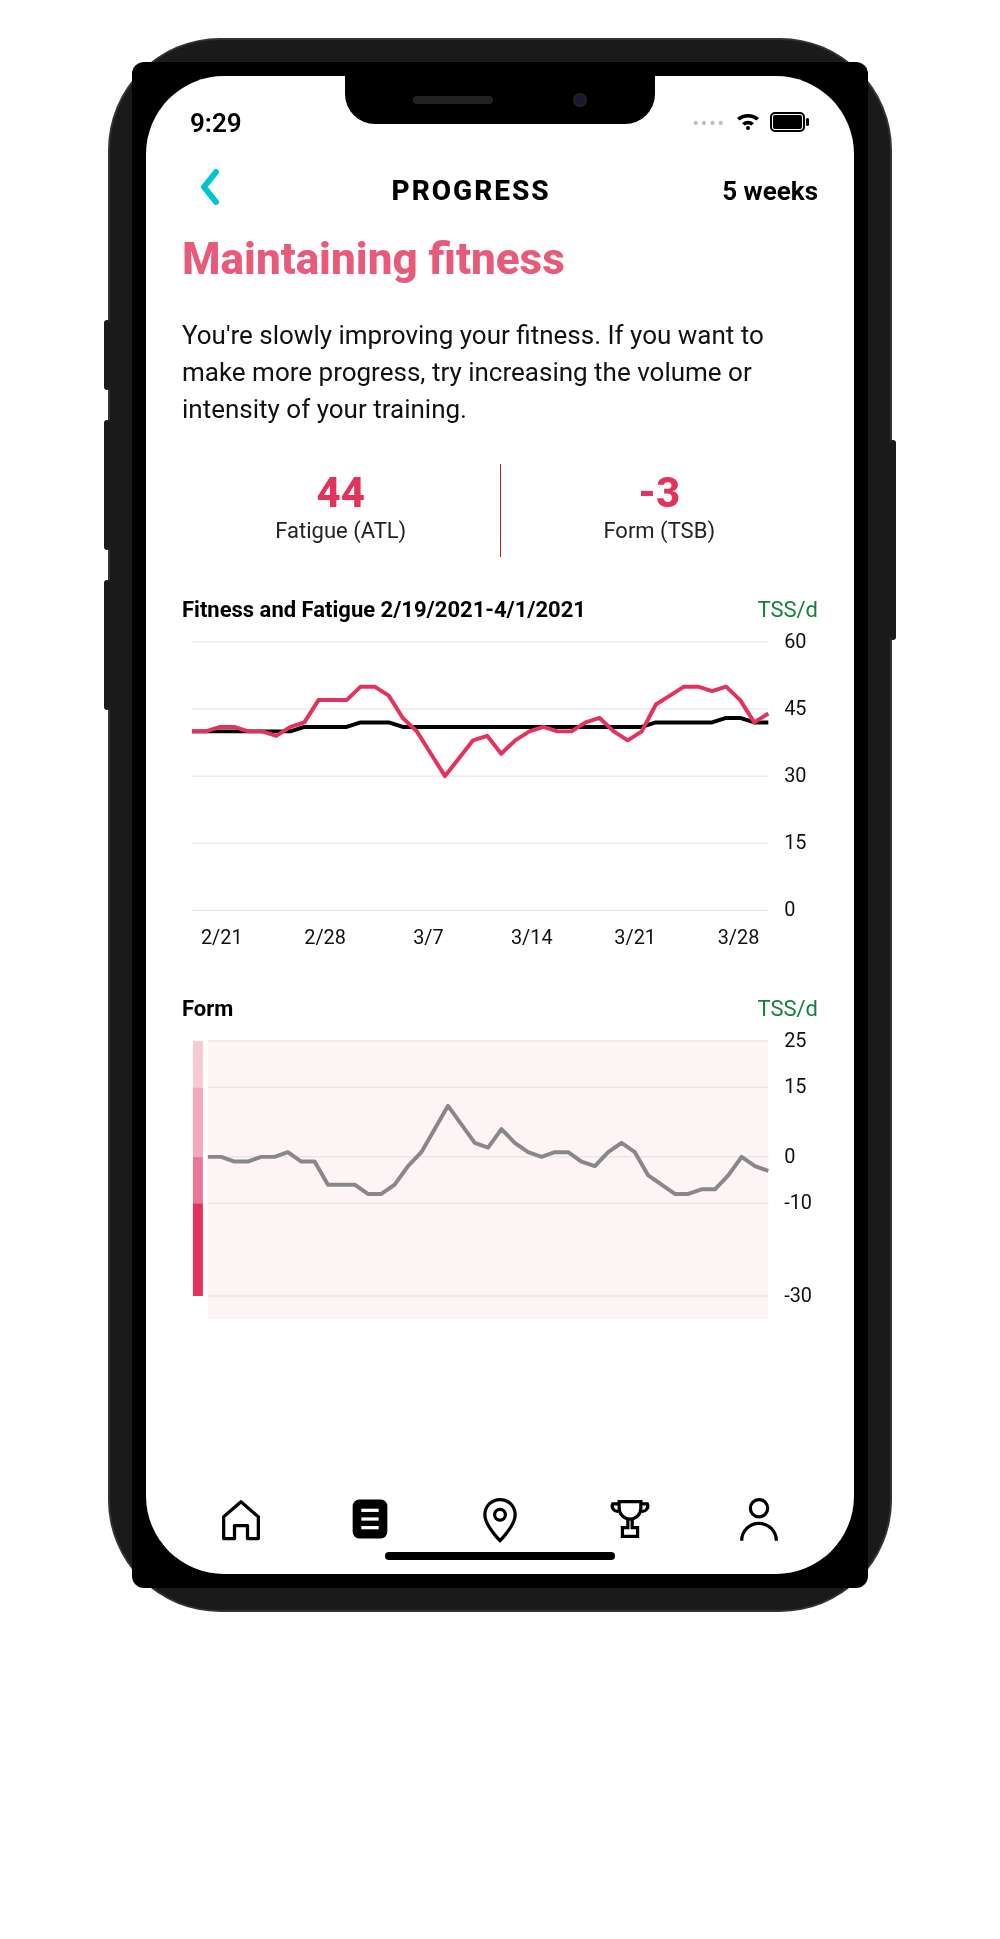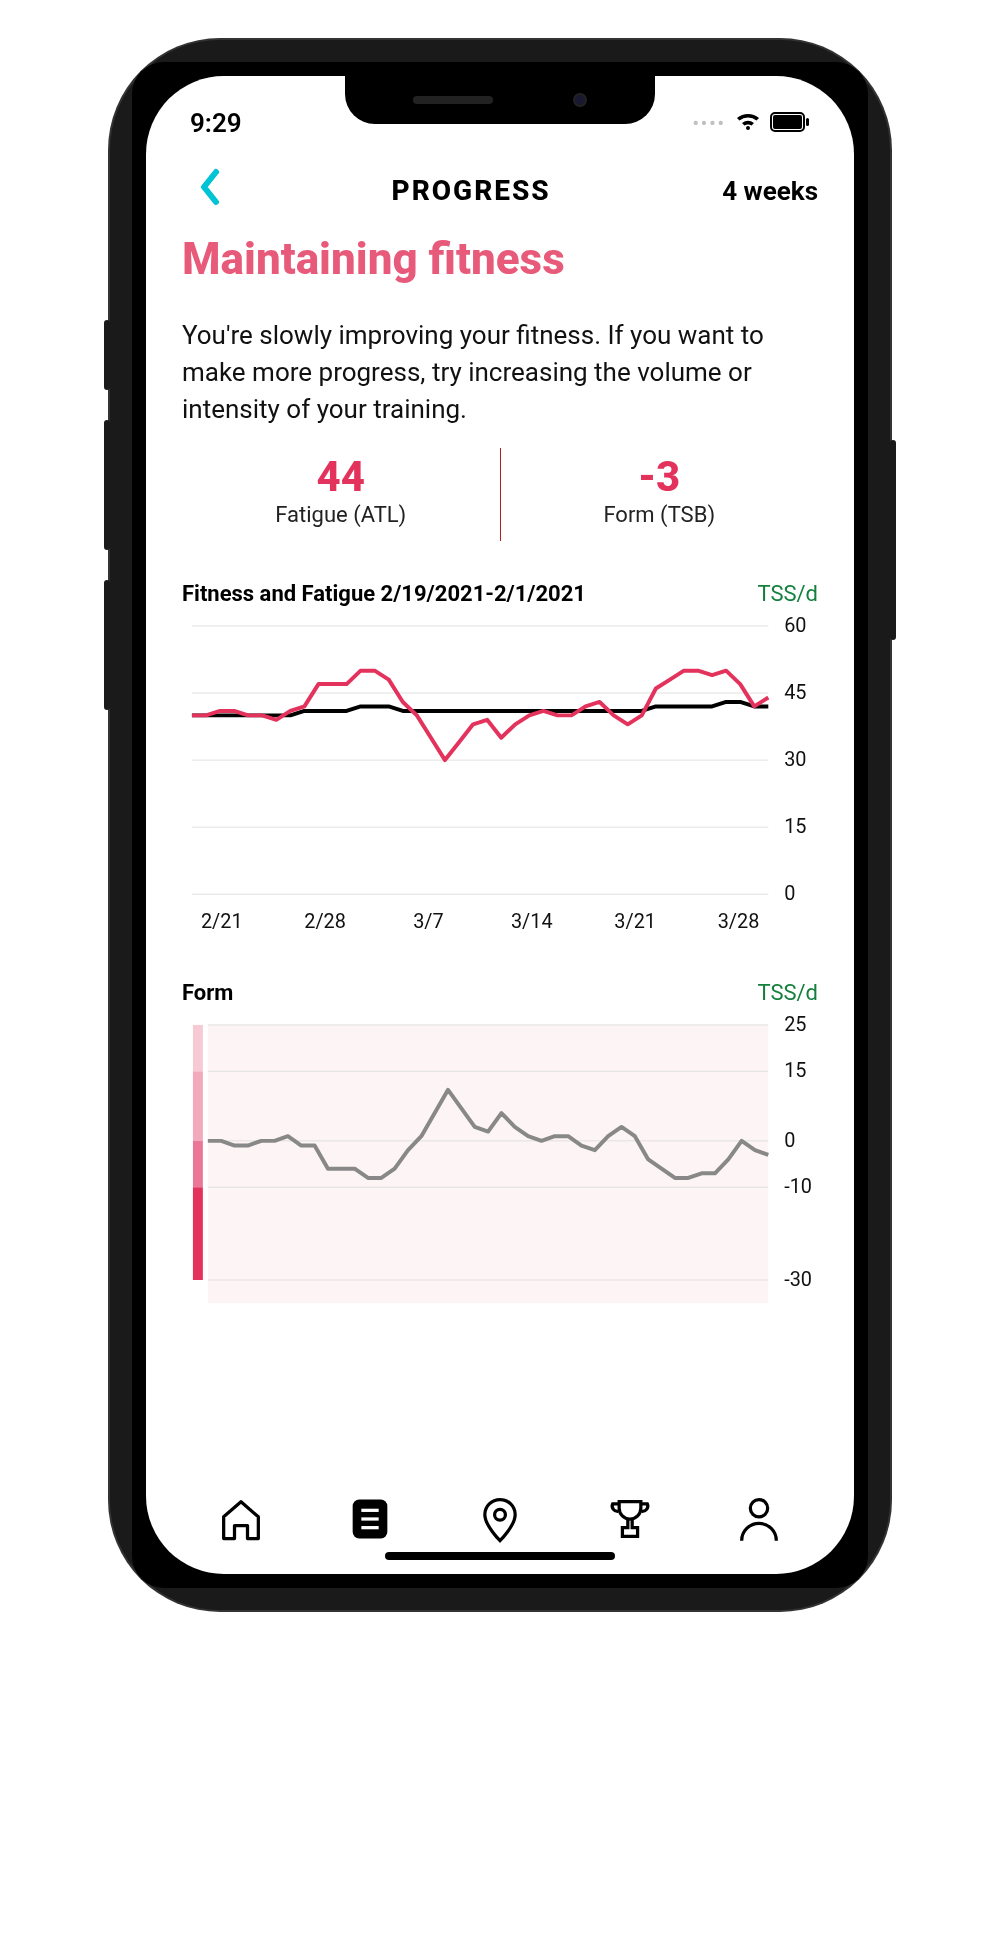--- a/index.html
+++ b/index.html
@@ -16,21 +16,21 @@
     background: #1a1a1a;
     border-radius: 110px;
     padding: 22px;
     position: relative;
     box-shadow: 0 0 0 2px #333;
   }
   .phone-inner {
     width: 100%;
     height: 100%;
     background: #000;
-    border-radius: 32px;
+    border-radius: 12px;
     padding: 14px;
     position: relative;
   }
   .side-btn {
     position: absolute;
     background: #1a1a1a;
     border-radius: 4px;
   }
   .side-btn.l1 { left: -6px; top: 280px; width: 6px; height: 70px; }
   .side-btn.l2 { left: -6px; top: 380px; width: 6px; height: 130px; }
@@ -104,21 +104,21 @@
   .headline {
     color: #e85a7a;
     font-size: 44px;
     font-weight: 800;
     margin-bottom: 32px;
   }
   .desc {
     font-size: 26px;
     line-height: 1.42;
     color: #111;
-    margin-bottom: 20px;
+    margin-bottom: 36px;
   }
   .stats {
     display: flex;
     justify-content: center;
     margin-bottom: 40px;
   }
   .stat {
     flex: 1;
     text-align: center;
     padding: 6px 0 14px 0;
@@ -214,41 +214,41 @@
         </span>
       </div>
 
       <div class="nav-bar">
         <span class="back">
           <svg width="22" height="38" viewBox="0 0 22 38">
               <path d="M18 4 L6 19 L18 34" stroke="#00c4d6" stroke-width="6" fill="none" stroke-linecap="round" stroke-linejoin="round"></path>
             </svg>
         </span>
         <span class="nav-title">PROGRESS</span>
-        <span class="range">4 weeks</span>
+        <span class="range">5 weeks</span>
       </div>
 
       <div class="content">
         <div class="headline">Maintaining fitness</div>
         <div class="desc">You're slowly improving your fitness. If you want to make more progress, try increasing the volume or intensity of your training.</div>
 
         <div class="stats">
           <div class="stat">
             <div class="stat-val pink">44</div>
             <div class="stat-lbl">Fatigue (ATL)</div>
           </div>
           <div class="stat">
             <div class="stat-val pink">-3</div>
             <div class="stat-lbl">Form (TSB)</div>
           </div>
         </div>
 
         <div class="chart-block">
           <div class="chart-head">
-            <span class="chart-title">Fitness and Fatigue 2/19/2021-2/1/2021</span>
+            <span class="chart-title">Fitness and Fatigue 2/19/2021-4/1/2021</span>
             <span class="chart-unit">TSS/d</span>
           </div>
           <svg id="chart1-svg" class="chart-svg" viewBox="0 0 640 330">
               <line class="grid" x1="10" y1="280" x2="590" y2="280"></line>
               <text class="ytick" x="606" y="286">0</text>
               <line class="grid" x1="10" y1="212.5" x2="590" y2="212.5"></line>
               <text class="ytick" x="606" y="218.5">15</text>
               <line class="grid" x1="10" y1="145" x2="590" y2="145"></line>
               <text class="ytick" x="606" y="151">30</text>
               <line class="grid" x1="10" y1="77.5" x2="590" y2="77.5"></line>

